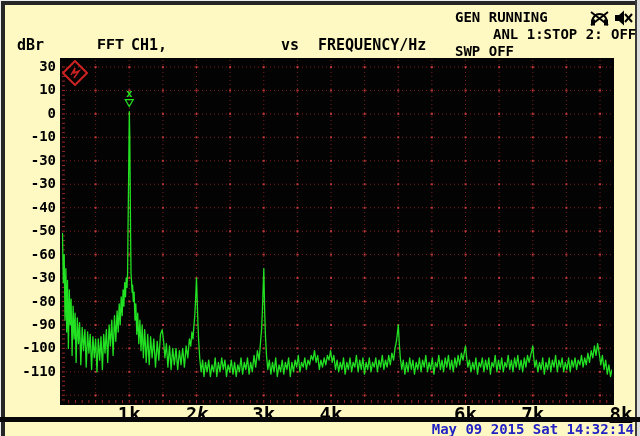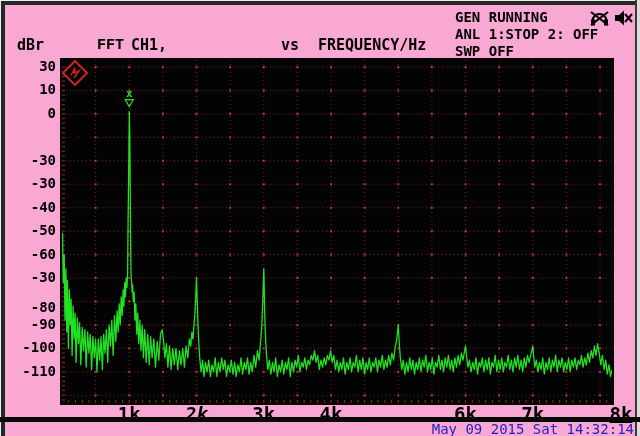--- a/index.html
+++ b/index.html
@@ -10,37 +10,37 @@
           font-weight:bold;color:#000;}
   .bevel{position:absolute;}
   .lbl{position:absolute;font-size:15px;font-weight:bold;white-space:pre;line-height:15px;}
   .status-line{position:absolute;left:455px;font-size:14px;font-weight:bold;white-space:pre;}
   .plot{position:absolute;left:60px;top:58px;width:554px;height:347px;background:#030303;}
   .plot svg{position:absolute;left:2px;top:2px;}
   .rs-logo{position:absolute;left:518px;top:4px;width:26px;height:26px;}
   .tick-y{position:absolute;left:0;width:56px;text-align:right;font-size:14px;font-weight:bold;}
   .tick-x{position:absolute;width:44px;text-align:center;font-size:19px;font-weight:bold;top:403px;}
   .sep-bar{position:absolute;left:0;top:417px;width:640px;height:5px;background:#080808;}
-  .datetime{position:absolute;right:6px;top:421px;font-size:14px;font-weight:normal;}
+  .datetime{position:absolute;right:6px;top:421px;font-size:14px;font-weight:bold;}
   .hdr-icons{position:absolute;left:589px;top:8px;width:46px;height:20px;display:flex;gap:4px;}
 </style>
 </head>
 <body>
 
-<div class="screen" style="background: #f9a8d4;">
+<div class="screen" style="background: #fef9c3;">
 
   <div class="bevel" style="left:0;top:0;width:640px;height:1px;background:#ececec;"></div>
   <div class="bevel" style="left:0;top:1px;width:640px;height:4px;background:#262626;"></div>
   <div class="bevel" style="left:0;top:0;width:1px;height:436px;background:#ececec;"></div>
   <div class="bevel" style="left:1px;top:1px;width:4px;height:435px;background:#262626;"></div>
   <div class="bevel" style="left:635px;top:0;width:2px;height:436px;background:#3a3a3a;"></div>
   <div class="bevel" style="left:637px;top:0;width:3px;height:436px;background:#dddddd;"></div>
 
   <div class="status-line" style="top:9px;">GEN RUNNING</div>
-  <div class="status-line" style="top:26px;">ANL 1:STOP 2: OFF</div>
+  <div class="status-line" style="top:26px;margin-left:38px;">ANL 1:STOP 2: OFF</div>
   <div class="status-line" style="top:43px;">SWP OFF</div>
 
   <div class="hdr-icons">
     <svg width="21" height="20" viewBox="0 0 21 20">
       <path d="M3.5 13 a7 7 0 0 1 14 0" stroke="#000" stroke-width="2" fill="none"></path>
       <rect x="2" y="11.5" width="4" height="6" fill="#000"></rect>
       <rect x="15" y="11.5" width="4" height="6" fill="#000"></rect>
       <line x1="2" y1="4" x2="19" y2="17" stroke="#000" stroke-width="2"></line>
       <line x1="19" y1="4" x2="2" y2="17" stroke="#000" stroke-width="2"></line>
     </svg>
@@ -490,28 +490,28 @@
     <svg class="rs-logo" width="26" height="26" viewBox="0 0 26 26">
       <path d="M13 1 L25 13 L13 25 L1 13 Z" fill="none" stroke="#cc2222" stroke-width="2"></path>
       <path d="M9 15 L13 8 L12 13 L17 11 L12 18" fill="none" stroke="#cc2222" stroke-width="1.5"></path>
     </svg>
   </div>
 
   <div id="y-ticks">
       <div class="tick-y" style="top: 58.0335px;">30</div>
       <div class="tick-y" style="top: 81.4785px;">10</div>
       <div class="tick-y" style="top: 104.923px;">0</div>
-      <div class="tick-y" style="top: 128.368px; padding-left: 38px;">-10</div>
+      <div class="tick-y" style="top: 128.368px;">-10</div>
       <div class="tick-y" style="top: 151.813px;">-30</div>
       <div class="tick-y" style="top: 175.258px;">-30</div>
       <div class="tick-y" style="top: 198.703px;">-40</div>
       <div class="tick-y" style="top: 222.148px;">-50</div>
       <div class="tick-y" style="top: 245.593px;">-60</div>
       <div class="tick-y" style="top: 269.038px;">-30</div>
-      <div class="tick-y" style="top: 299px; text-align: right;">-80</div>
+      <div class="tick-y" style="top: 293px; text-align: right;">-80</div>
       <div class="tick-y" style="top: 315.928px;">-90</div>
       <div class="tick-y" style="top: 339.373px;">-100</div>
       <div class="tick-y" style="top: 362.818px;">-110</div>
     </div>
   <div id="x-ticks">
       <div class="tick-x" style="left: 107.254px;">1k</div>
       <div class="tick-x" style="left: 174.507px; font-style: italic;">2k</div>
       <div class="tick-x" style="left: 241.761px;">3k</div>
       <div class="tick-x" style="left: 309.014px;">4k</div>
       <div class="tick-x" style="left: 376.268px; margin-top: 38px;">5k</div>

